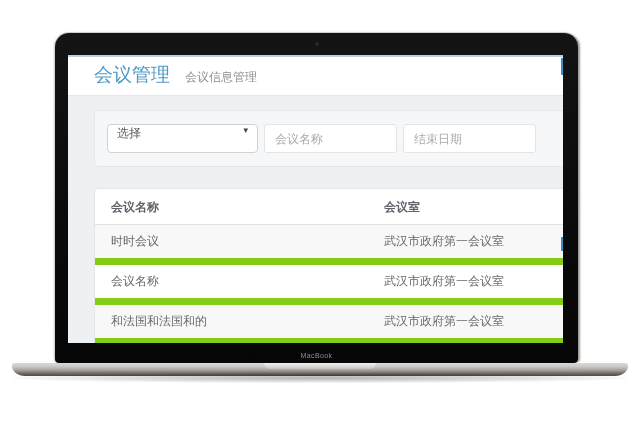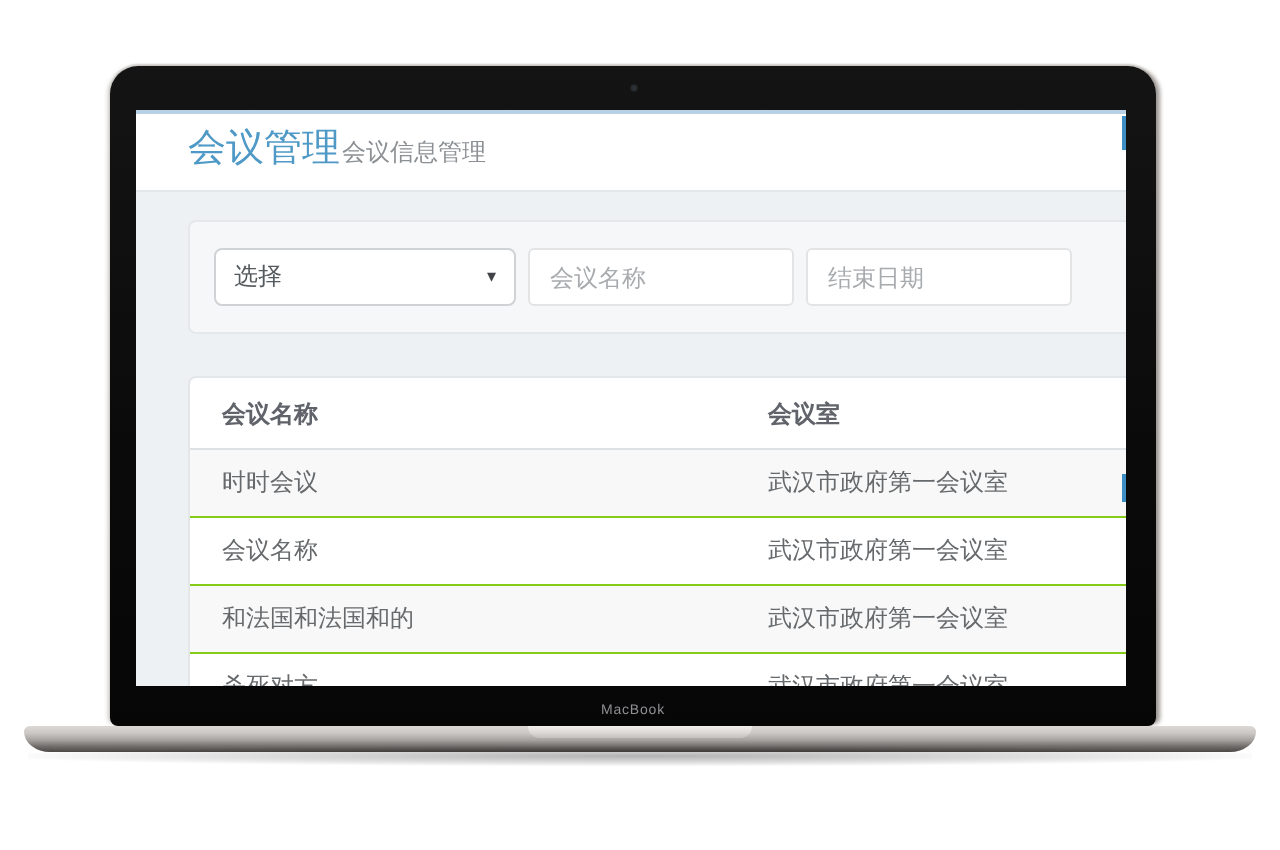--- a/index.html
+++ b/index.html
@@ -42,31 +42,31 @@
     background:radial-gradient(ellipse at center,rgba(0,0,0,.30) 0%,rgba(0,0,0,.12) 48%,rgba(0,0,0,0) 75%);
   }
   
   .page{width:620px;min-height:288px;background:#eef1f4;}
   .page-top-accent{height:2px;background:#b9d1e6;}
   .page-header{
     background:#ffffff;padding:7px 26px 9px 26px;
     border-bottom:1px solid #e4e7ea;
   }
   .page-title{display:inline-block;font-size:19px;line-height:22px;color:#4f99c6;}
-  .page-subtitle{display:inline-block;font-size:12px;color:#8c9094;margin-left:1px;}
+  .page-subtitle{display:inline-block;font-size:12px;color:#8c9094;margin-left:15px;}
   .content-wrapper{padding:14px 20px 30px 26px;}
   .filter-panel{
     box-sizing:border-box;width:574px;height:57px;
     background:#f6f7f8;border:1px solid #e5e8ea;border-radius:4px;
     padding:13px 12px;display:flex;gap:6px;align-items:center;
   }
   .select-box{
     box-sizing:border-box;width:151px;height:29px;background:#fff;
     border:1px solid #d0d3d6;border-radius:4px;
-    display:flex;align-items:center;justify-content:space-between;
+    display:flex;align-items:flex-start;justify-content:space-between;
     padding:0 9px;cursor:default;
   }
   .select-box .value{font-size:12px;color:#555a5e;}
   .select-box .caret{font-size:9px;color:#3f4347;}
   .filter-input{
     box-sizing:border-box;width:133px;height:29px;background:#fff;
     border:1px solid #e2e4e6;border-radius:3px;padding:0 10px;
     font-size:12px;color:#676a6c;font-family:inherit;flex:0 0 auto;
   }
   .filter-input::placeholder{color:#a8abae;opacity:1;}
@@ -75,21 +75,21 @@
     background:#ffffff;border:1px solid #e4e7ea;border-radius:4px 4px 0 0;
   }
   table.meetings{border-collapse:collapse;table-layout:fixed;width:100%;}
   table.meetings th{
     width:auto;text-align:left;font-size:12px;font-weight:bold;color:#60646a;
     padding:10px 16px 8px 16px;border-bottom:1px solid #dee2e5;
   }
   table.meetings th.col-name{width:241px;}
   table.meetings td{
     font-size:12px;color:#676a6c;padding:8px 16px;
-    border-bottom:1px solid #84cc16;background:#ffffff;
+    border-bottom:7px solid #84cc16;background:#ffffff;
   }
   table.meetings tr:nth-child(odd) td{background:#f8f8f9;}
   .scrollbar-thumb{
     position:absolute;right:0;top:3px;width:2px;height:17px;background:#3e8ec6;
   }
   .clipped-accent-sliver{
     position:absolute;right:0;top:182px;width:2px;height:14px;background:#3e8ec6;
   }
 </style>
 </head>

